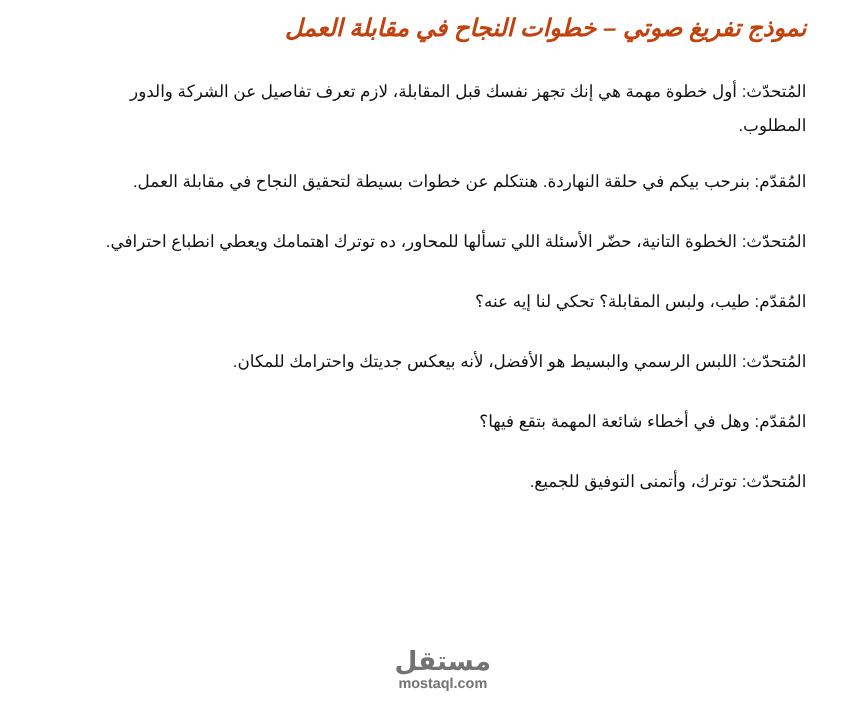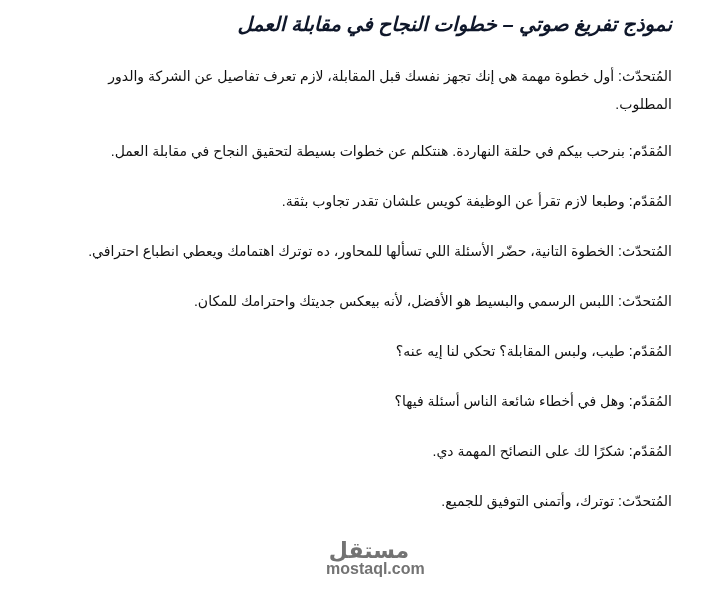--- a/index.html
+++ b/index.html
@@ -23,21 +23,21 @@
       height: 601px;
       direction: rtl;
     }
     .title {
       position: absolute;
       top: 10px;
       right: 46px;
       font-size: 20px;
       font-weight: bold;
       font-style: italic;
-      color: #0f172a;
+      color: #c2410c;
       white-space: nowrap;
       line-height: 28px;
     }
     .transcript {
       position: absolute;
       top: 62px;
       right: 46px;
       left: 56px;
     }
     .para {
@@ -60,21 +60,21 @@
       user-select: none;
     }
     .watermark .wm-ar {
       font-size: 22px;
       font-weight: bold;
       line-height: 22px;
       direction: rtl;
       letter-spacing: 1px;
     }
     .watermark .wm-en {
-      font-size: 16px;
+      font-size: 12px;
       line-height: 14px;
       font-weight: bold;
     }
   </style>
 </head>
 <body>
 
 <div class="page">
 
   <div class="title">نموذج تفريغ صوتي – خطوات النجاح في مقابلة العمل</div>
@@ -82,44 +82,38 @@
   <div class="transcript">
 
     <p class="para two-line">
       <span class="speaker">المُتحدّث:</span><span> أول خطوة مهمة هي إنك تجهز نفسك قبل المقابلة، لازم تعرف تفاصيل عن الشركة والدور المطلوب.</span>
     </p>
 
     <p class="para one-line">
       <span class="speaker">المُقدّم:</span><span> بنرحب بيكم في حلقة النهاردة. هنتكلم عن خطوات بسيطة لتحقيق النجاح في مقابلة العمل.</span>
     </p>
 
+
     <p class="para one-line">
-      <span class="speaker">المُقدّم:</span><span> وطبعا لازم تقرأ عن الوظيفة كويس علشان تقدر تجاوب بثقة.</span>
+      <span class="speaker">المُتحدّث:</span><span> الخطوة التانية، حضّر الأسئلة اللي تسألها للمحاور، ده توترك اهتمامك ويعطي انطباع احترافي.</span>
     </p>
 
     <p class="para one-line">
-      <span class="speaker">المُتحدّث:</span><span> الخطوة التانية، حضّر الأسئلة اللي تسألها للمحاور، ده توترك اهتمامك ويعطي انطباع احترافي.</span>
+      <span class="speaker">المُقدّم:</span><span> طيب، ولبس المقابلة؟ تحكي لنا إيه عنه؟</span>
     </p>
 
     <p class="para one-line">
       <span class="speaker">المُتحدّث:</span><span> اللبس الرسمي والبسيط هو الأفضل، لأنه بيعكس جديتك واحترامك للمكان.</span>
     </p>
 
     <p class="para one-line">
-      <span class="speaker">المُقدّم:</span><span> طيب، ولبس المقابلة؟ تحكي لنا إيه عنه؟</span>
-    </p>
-
-    <p class="para one-line">
-      <span class="speaker">المُقدّم:</span><span> وهل في أخطاء شائعة الناس أسئلة فيها؟</span>
+      <span class="speaker">المُقدّم:</span><span> وهل في أخطاء شائعة المهمة بتقع فيها؟</span>
     </p>
 
 
-    <p class="para one-line">
-      <span class="speaker">المُقدّم:</span><span> شكرًا لك على النصائح المهمة دي.</span>
-    </p>
 
     <p class="para one-line">
       <span class="speaker">المُتحدّث:</span><span> توترك، وأتمنى التوفيق للجميع.</span>
     </p>
 
   </div>
 
   <div class="watermark">
     <div class="wm-ar">مستقل</div>
     <div class="wm-en">mostaql.com</div>

